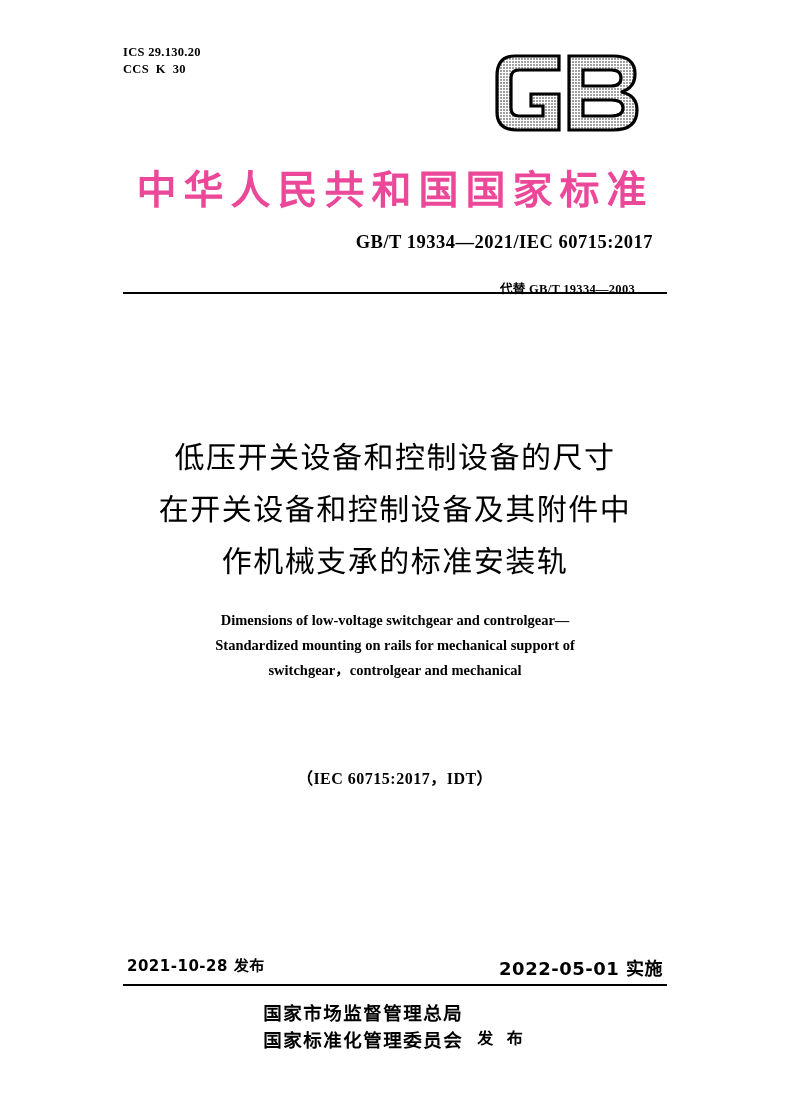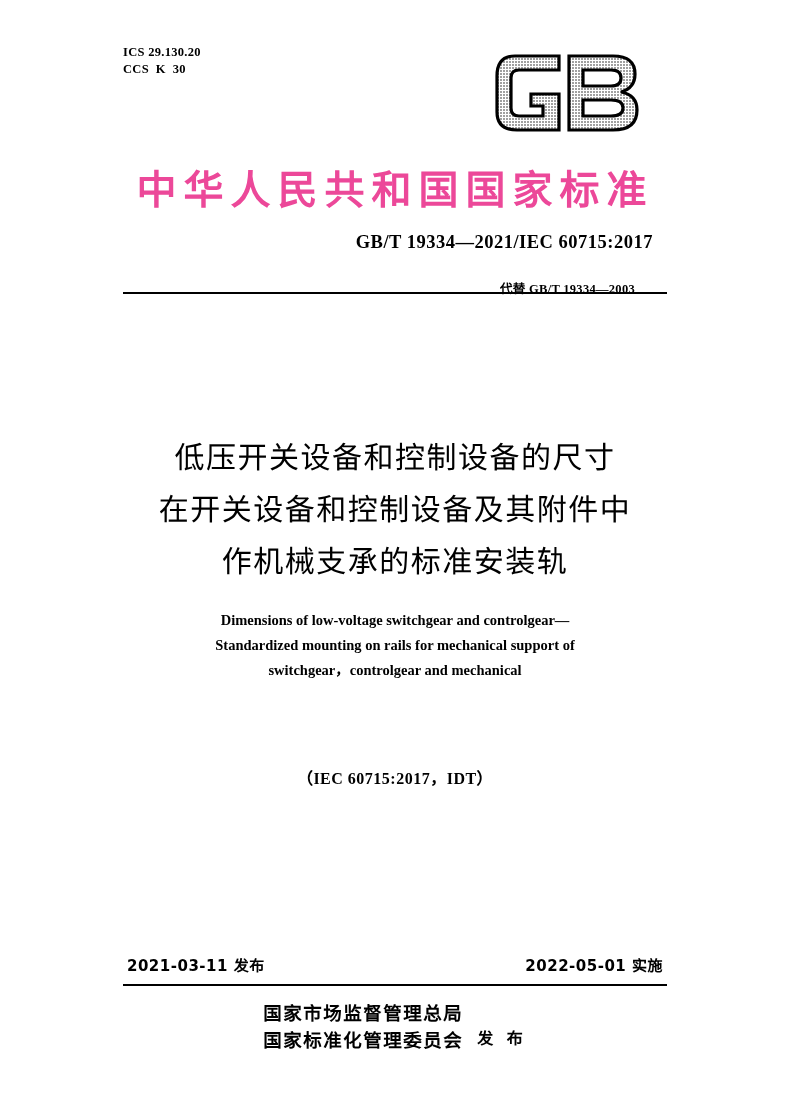--- a/index.html
+++ b/index.html
@@ -142,21 +142,21 @@
     font-weight: bold;
     font-size: 15px;
     letter-spacing: 0.5px;
   }
   .date-right {
     position: absolute;
     right: 76px;
     top: 954px;
     font-family: "DejaVu Sans", sans-serif;
     font-weight: bold;
-    font-size: 15px;
+    font-size: 18px;
     letter-spacing: 0.5px;
     text-align: center;
   }
   .rule-bottom {
     position: absolute;
     left: 72px;
     right: 72px;
     top: 984px;
     border-top: 2.2px solid #000;
   }
@@ -252,21 +252,21 @@
   </div>
 
   <div class="en-title">
     <div>Dimensions of low-voltage switchgear and controlgear—</div>
     <div>Standardized mounting on rails for mechanical support of</div>
     <div>switchgear，controlgear and mechanical</div>
   </div>
 
   <div class="idt">（IEC 60715:2017，IDT）</div>
 
-  <div class="date-left">2021-03-11 发布</div>
+  <div class="date-left">2021-10-28 发布</div>
   <div class="date-right">2022-05-01 实施</div>
 
   <div class="rule-bottom"></div>
 
   <div class="issuers">
     <div class="issuer-names">
       <div>国家市场监督管理总局</div>
       <div>国家标准化管理委员会</div>
     </div>
     <div class="issue-word">发 布</div>

